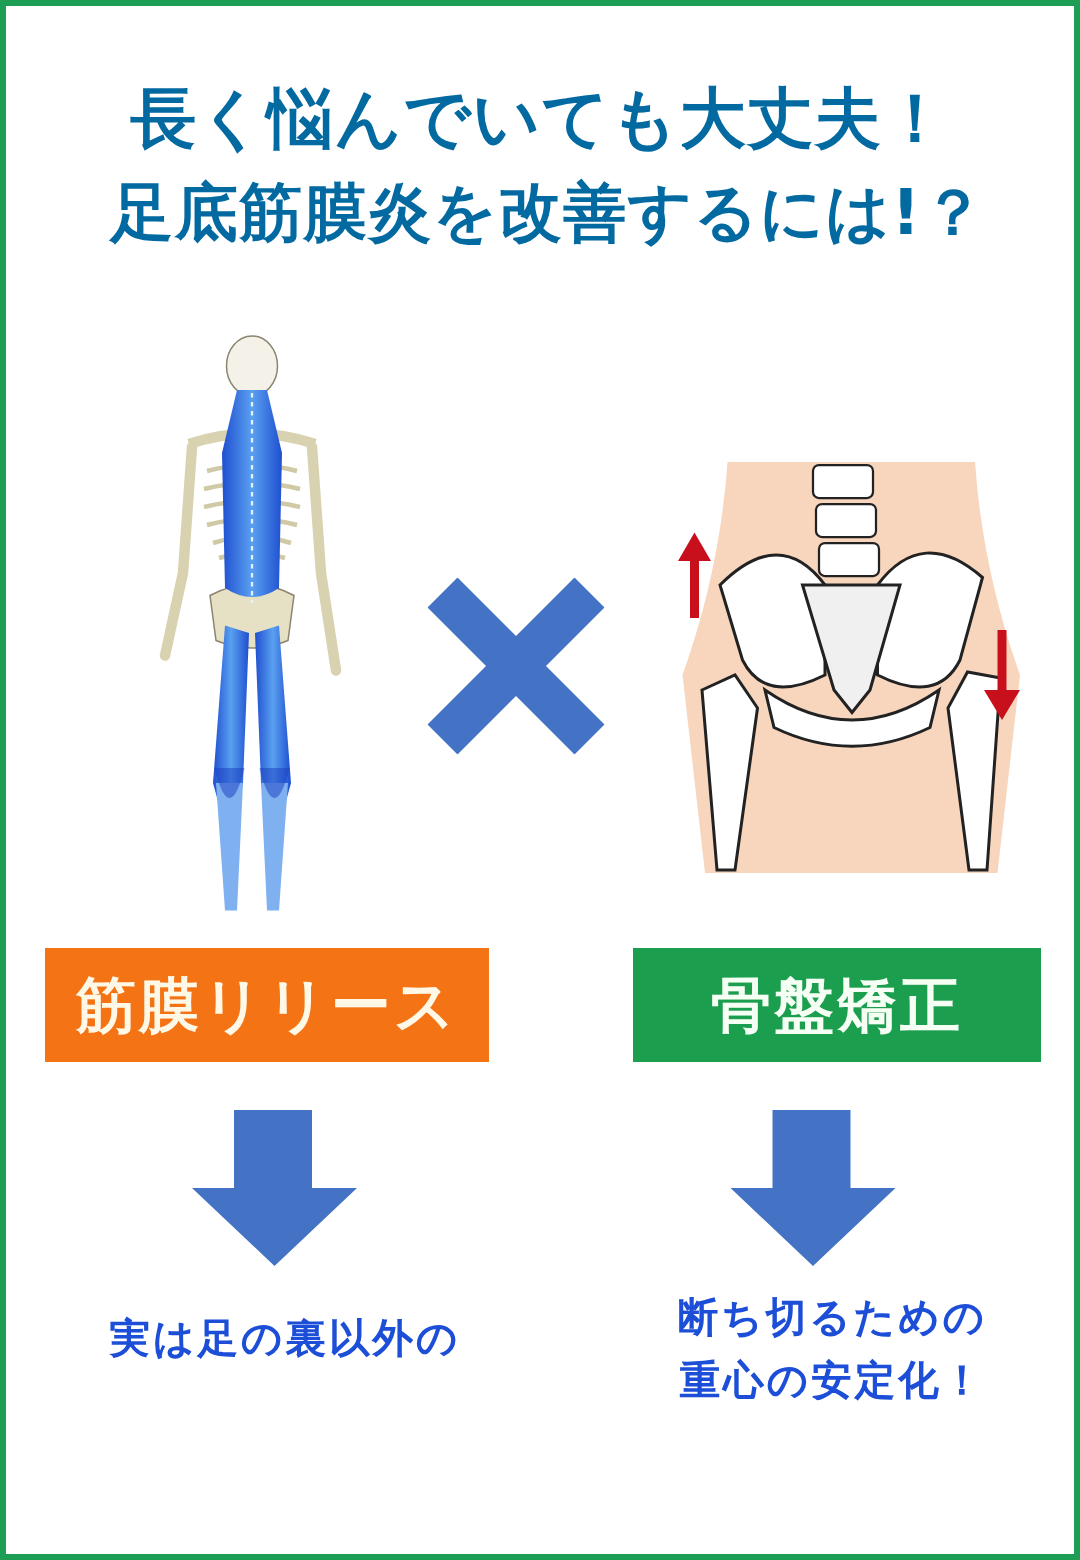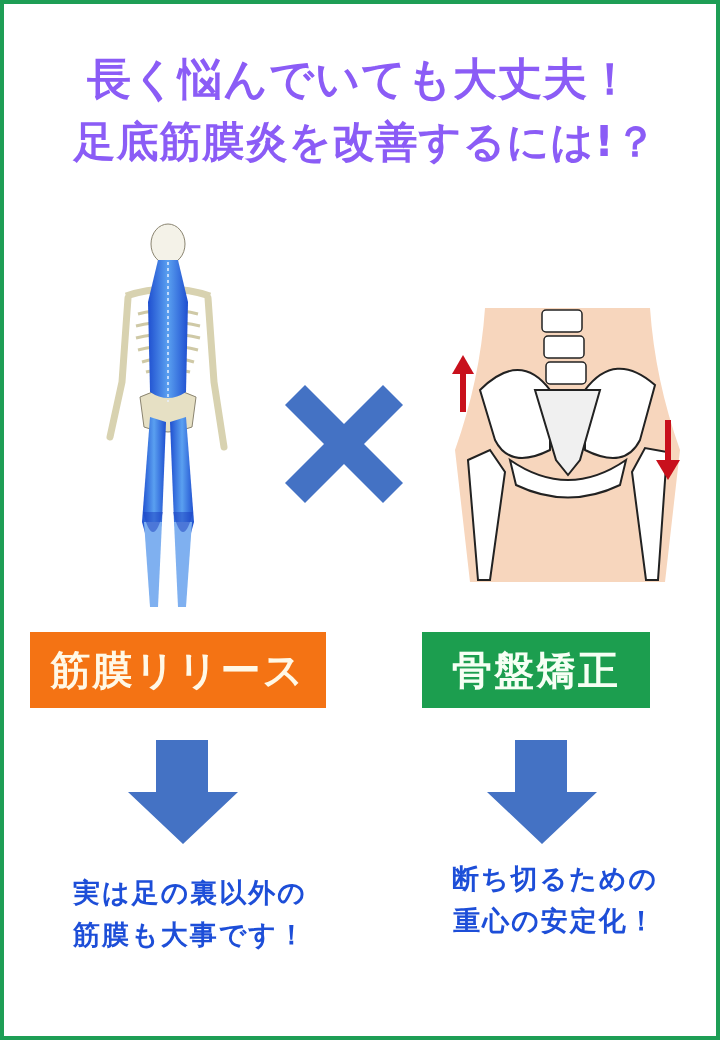--- a/index.html
+++ b/index.html
@@ -4,36 +4,36 @@
 <style>
   * { box-sizing: border-box; margin: 0; padding: 0; }
   html, body { width: 720px; height: 1040px; background: #ffffff; overflow: hidden; }
   body { font-family: "DejaVu Sans", sans-serif; }
   .frame {
     position: absolute; left: 0; top: 0; width: 720px; height: 1040px;
     border: 4px solid #1e9e55; background: #fff;
   }
   .title {
     position: absolute; left: 0; width: 720px; text-align: center;
-    font-weight: bold; color: #8b5cf6; letter-spacing: 1px;
+    font-weight: bold; color: #0369a1; letter-spacing: 1px;
   }
   .title.l1 { top: 50px; font-size: 44px; }
   .title.l2 { top: 114px; font-size: 42px; padding-left: 11px; }
 
   .skeleton { position: absolute; left: 88px; top: 222px; width: 150px; height: 395px; }
   .cross { position: absolute; left: 285px; top: 385px; width: 118px; height: 118px; }
   .pelvis { position: absolute; left: 450px; top: 300px; width: 235px; height: 282px; }
 
   .label {
     position: absolute; top: 632px; height: 76px;
     display: flex; align-items: center; justify-content: center;
     font-weight: bold; font-size: 40px; letter-spacing: 2px;
   }
   .label.orange { left: 30px; width: 296px; background: #f47314; color: #fff8e6; }
-  .label.green { left: 422px; width: 228px; background: #1c9e4f; color: #f6fff4; }
+  .label.green { left: 422px; width: 272px; background: #1c9e4f; color: #f6fff4; }
 
   .down-arrow { position: absolute; top: 740px; width: 110px; height: 104px; }
   .down-arrow.left { left: 128px; }
   .down-arrow.right { left: 487px; }
 
   .caption {
     position: absolute; text-align: center; font-weight: bold; color: #1d4ed8;
     font-size: 27px; line-height: 42px; letter-spacing: 2px;
   }
   .caption.left { left: 20px; width: 340px; top: 872px; }
@@ -124,18 +124,17 @@
 
 <svg class="down-arrow left" viewBox="0 0 110 104">
   <polygon points="28,0 80,0 80,52 110,52 55,104 0,52 28,52" fill="#4472c4"></polygon>
 </svg>
 <svg class="down-arrow right" viewBox="0 0 110 104">
   <polygon points="28,0 80,0 80,52 110,52 55,104 0,52 28,52" fill="#4472c4"></polygon>
 </svg>
 
 <div class="caption left">
   <span>実は足の裏以外の</span>
-  <span>筋膜も大事です！</span>
 </div>
 <div class="caption right">
   <span>断ち切るための</span>
   <span>重心の安定化！</span>
 </div>
 
 </body></html>

